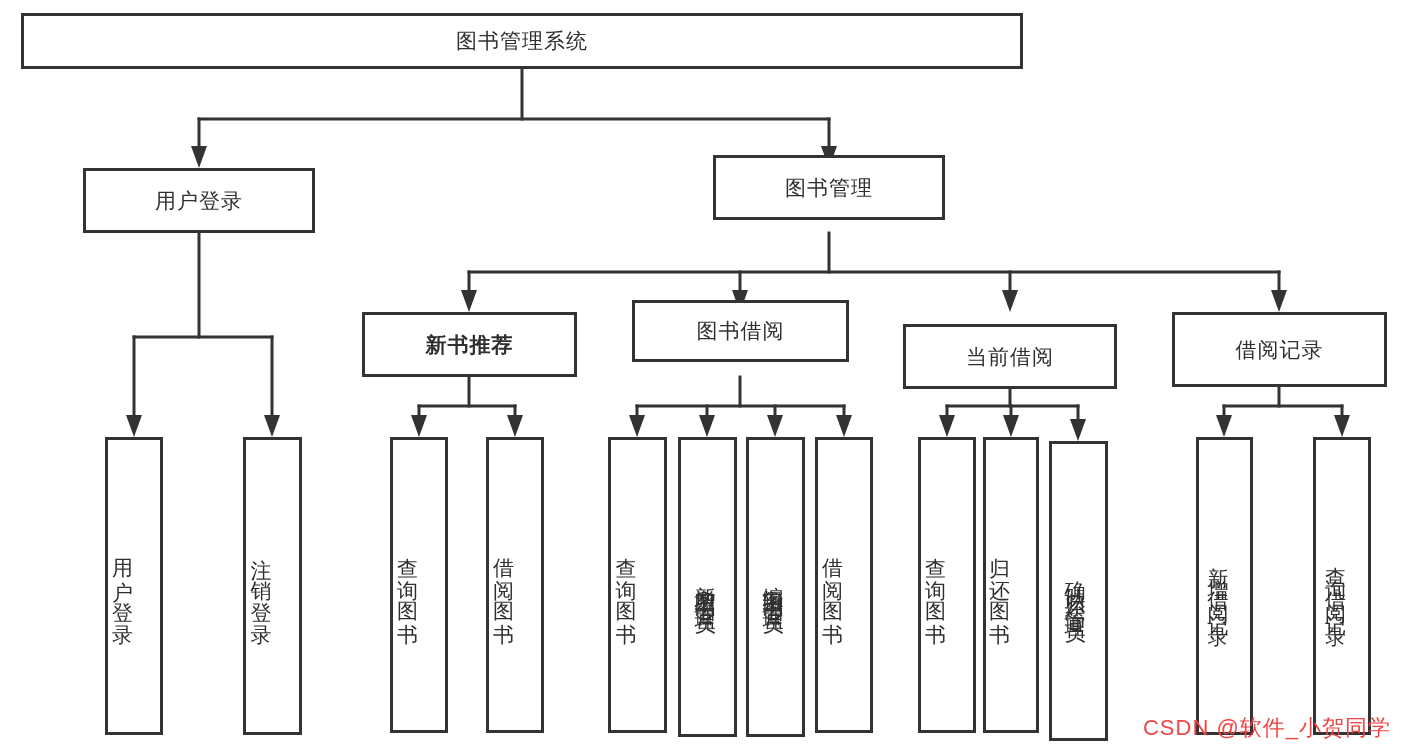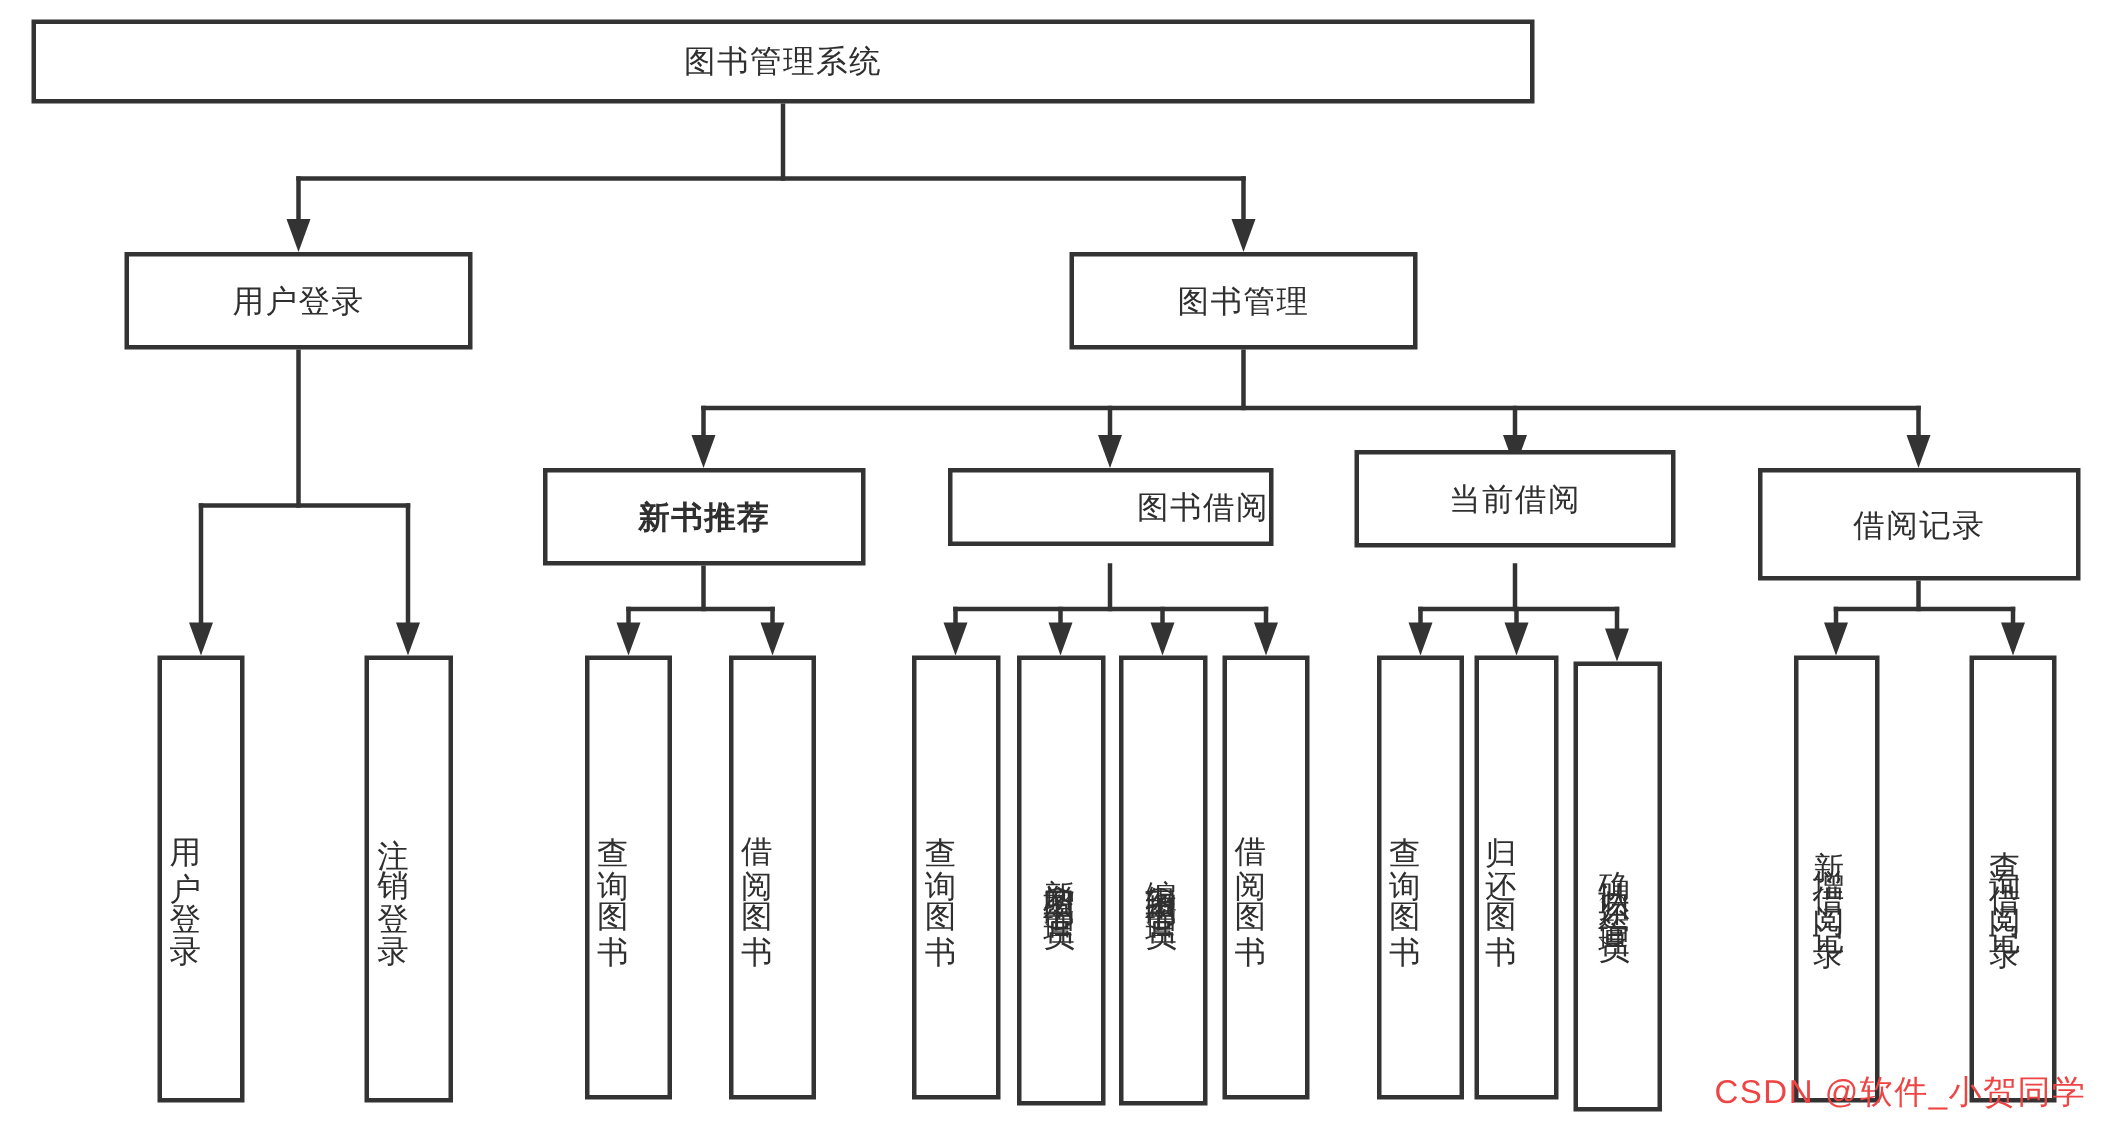--- a/index.html
+++ b/index.html
@@ -142,31 +142,31 @@
     </g>
   </svg>
 
   <div class="hbox" style="left:21px; top:13px; width:1002px; height:56px;">
     <span>图书管理系统</span>
   </div>
 
   <div class="hbox" style="left:83px; top:168px; width:232px; height:65px;">
     <span>用户登录</span>
   </div>
-  <div class="hbox" style="left:713px; top:168px; width:232px; height:65px;text-align:center;">
+  <div class="hbox" style="left:713px; top:155px; width:232px; height:65px;text-align:center;">
     <span>图书管理</span>
   </div>
 
   <div class="hbox" style="left:362px; top:312px; width:215px; height:65px;font-weight:bold;">
     <span>新书推荐</span>
   </div>
-  <div class="hbox" style="left:632px; top:312px; width:217px; height:52px;justify-content:flex-end;">
+  <div class="hbox" style="left:632px; top:300px; width:217px; height:62px;">
     <span>图书借阅</span>
   </div>
-  <div class="hbox" style="left:903px; top:300px; width:214px; height:65px;">
+  <div class="hbox" style="left:903px; top:324px; width:214px; height:65px;">
     <span>当前借阅</span>
   </div>
   <div class="hbox" style="left:1172px; top:312px; width:215px; height:75px;">
     <span>借阅记录</span>
   </div>
 
   <div class="vbox" style="left:105px; top:437px; width:58px; height:298px;">
     <span class="vtext sp4">用户登录</span>
   </div>
   <div class="vbox" style="left:243px; top:437px; width:59px; height:298px;">

